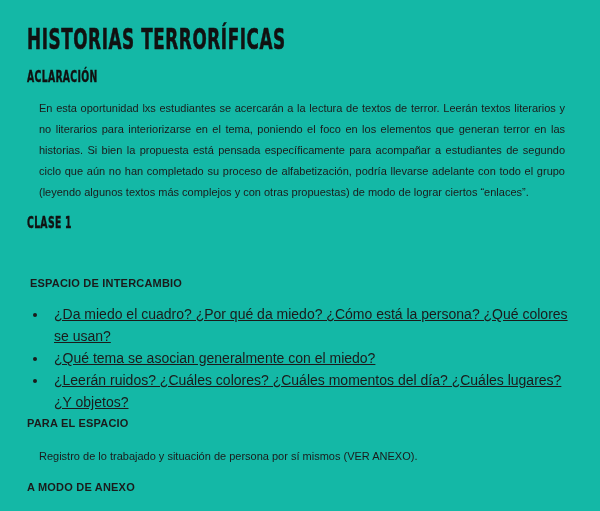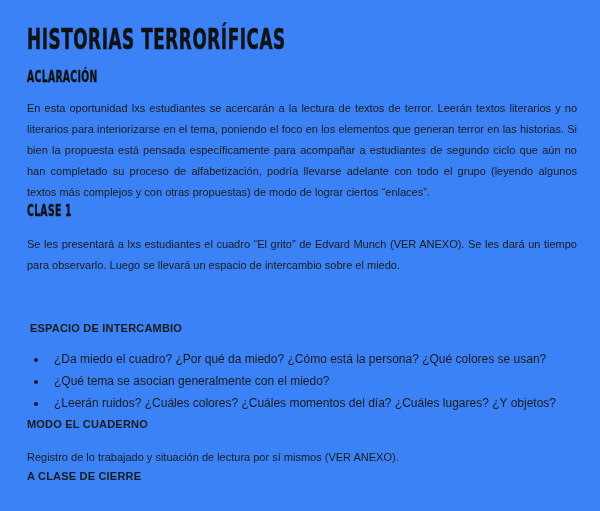--- a/index.html
+++ b/index.html
@@ -8,21 +8,21 @@
     width: 600px;
     height: 511px;
     overflow: hidden;
     background: #ffffff;
   }
   .doc {
     box-sizing: border-box;
     width: 600px;
     height: 511px;
     padding: 24px 23px 0 27px;
-    background: #3b82f6;
+    background: #14b8a6;
     color: #1b1b1b;
     font-family: "Liberation Sans", sans-serif;
   }
   
   .title {
     font-family: "DejaVu Sans", sans-serif;
     font-weight: 900;
     font-size: 29px;
     line-height: 30px;
     letter-spacing: 1px;
@@ -56,62 +56,62 @@
     color: #1b1b1b;
     margin: 0;
   }
   .indent { padding-left: 3px; }
   .mb-espacio { margin-bottom: 12px; margin-top: 44px; }
   .mb-cuaderno { margin-bottom: 15px; }
   .mb-cierre { margin-bottom: 14px; }
   p.body {
     font-size: 11px;
     line-height: 21px;
-    margin: 0;
+    margin: 12px;
     color: #1b1b1b;
   }
   .just { text-align: justify; }
   .mb-p1 { margin-bottom: 2px; }
   .mb-p2 { margin-bottom: 5px; }
   .mb-reg { margin-bottom: 11px; }
   ul.bullets {
     margin: 0 0 2px 0;
     padding-left: 21px;
     list-style: disc;
   }
   ul.bullets li {
-    font-size: 12px;
+    font-size: 14px;
     line-height: 22px;
     padding-left: 6px;
     color: #1b1b1b;
+    text-decoration: underline;
   }
 </style>
 </head>
 <body>
 
 <div class="doc">
 
   <h1 class="title">HISTORIAS TERRORÍFICAS</h1>
 
   <h2 class="marker-sub mb-aclaracion">ACLARACIÓN</h2>
 
   <p class="body just mb-p1">En esta oportunidad lxs estudiantes se acercarán a la lectura de textos de terror. Leerán textos literarios y no literarios para interiorizarse en el tema, poniendo el foco en los elementos que generan terror en las historias. Si bien la propuesta está pensada específicamente para acompañar a estudiantes de segundo ciclo que aún no han completado su proceso de alfabetización, podría llevarse adelante con todo el grupo (leyendo algunos textos más complejos y con otras propuestas) de modo de lograr ciertos “enlaces”.</p>
 
   <h2 class="marker-sub mb-clase">CLASE 1</h2>
 
-  <p class="body just mb-p2">Se les presentará a lxs estudiantes el cuadro “El grito” de Edvard Munch (VER ANEXO). Se les dará un tiempo para observarlo. Luego se llevará un espacio de intercambio sobre el miedo.</p>
 
   <h3 class="bold-sub indent mb-espacio">ESPACIO DE INTERCAMBIO</h3>
 
   <ul class="bullets">
     <li>¿Da miedo el cuadro? ¿Por qué da miedo? ¿Cómo está la persona? ¿Qué colores se usan?</li>
     <li>¿Qué tema se asocian generalmente con el miedo?</li>
     <li>¿Leerán ruidos? ¿Cuáles colores? ¿Cuáles momentos del día? ¿Cuáles lugares? ¿Y objetos?</li>
   </ul>
 
-  <h3 class="bold-sub mb-cuaderno">MODO EL CUADERNO</h3>
+  <h3 class="bold-sub mb-cuaderno">PARA EL ESPACIO</h3>
 
-  <p class="body mb-reg">Registro de lo trabajado y situación de lectura por sí mismos (VER ANEXO).</p>
+  <p class="body mb-reg">Registro de lo trabajado y situación de persona por sí mismos (VER ANEXO).</p>
 
-  <h3 class="bold-sub mb-cierre">A CLASE DE CIERRE</h3>
+  <h3 class="bold-sub mb-cierre">A MODO DE ANEXO</h3>
 
 
 </div>
 
 </body></html>

